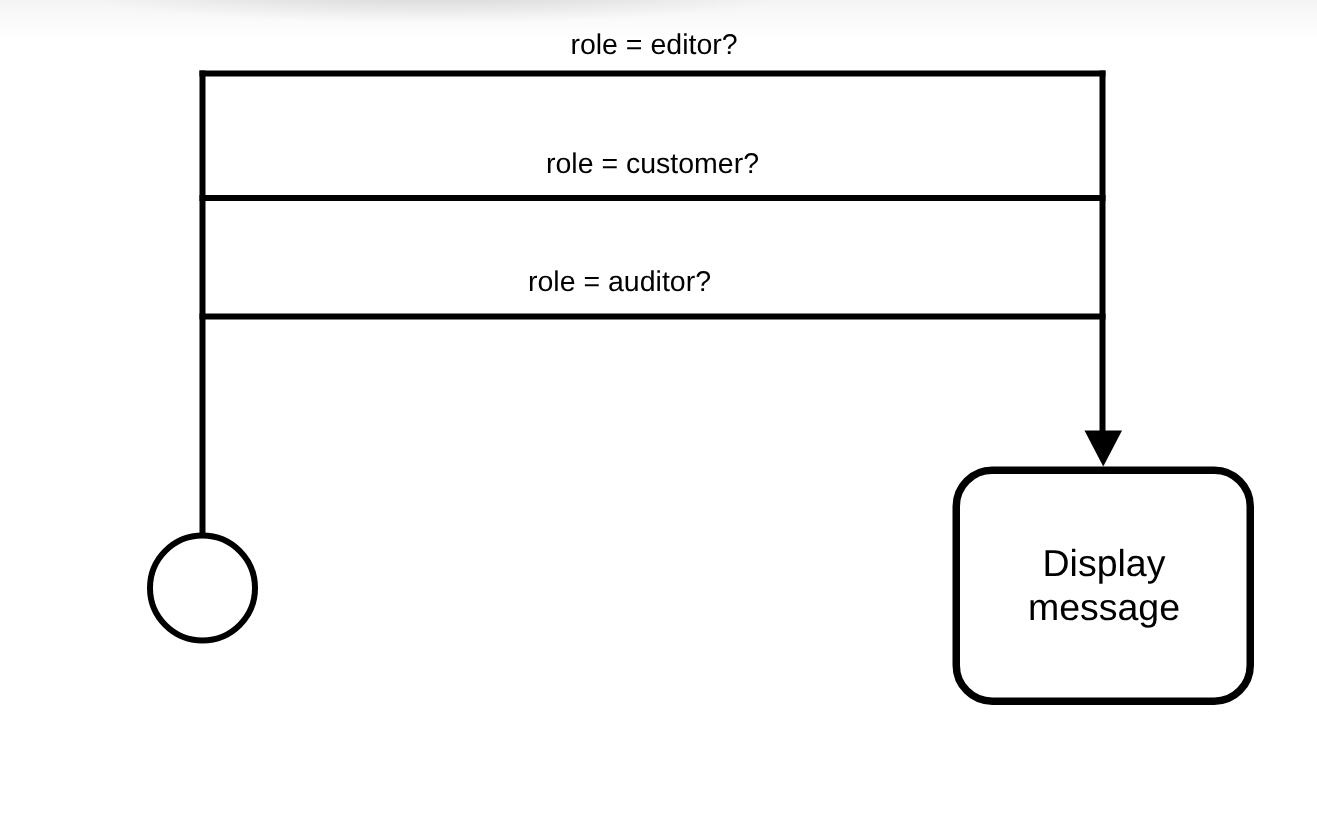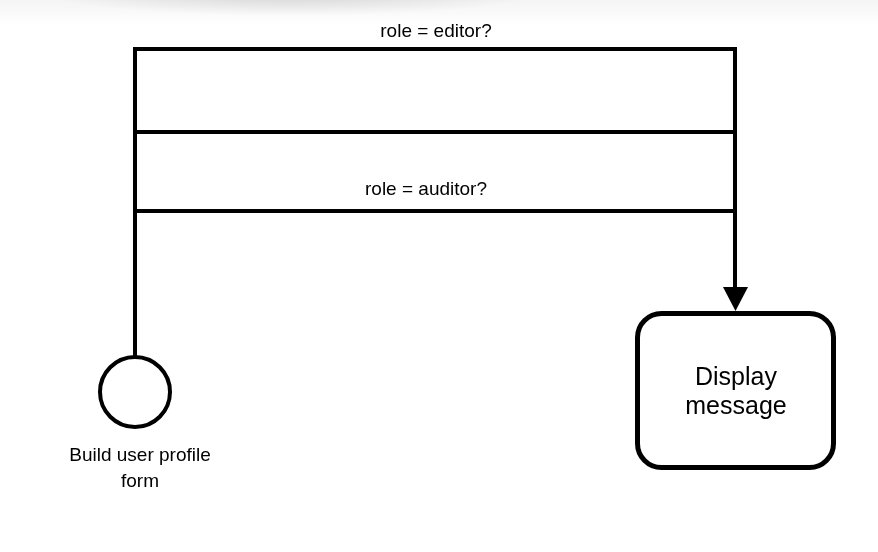--- a/index.html
+++ b/index.html
@@ -38,21 +38,21 @@
     position: absolute;
     transform: translate(-50%, -50%);
     color: #000000;
     font-size: 19px;
     line-height: 20px;
     white-space: nowrap;
     text-align: center;
   }
   .lbl-editor   { left: 436px; top: 31px;  }
   .lbl-customer { left: 435px; top: 110px; }
-  .lbl-auditor  { left: 426px; top: 189px; }
+  .lbl-auditor  { left: 413px; top: 189px; }
   .lbl-start {
     position: absolute;
     left: 140px; top: 468px;
     transform: translate(-50%, -50%);
     width: 178px;
     color: #000000;
     font-size: 19px;
     line-height: 26px;
     text-align: center;
     white-space: normal;
@@ -90,20 +90,20 @@
 
     <polygon points="723,287 748,287 735.5,311" fill="#000000"></polygon>
 
     <circle cx="135" cy="392" r="35" fill="#ffffff" stroke="#000000" stroke-width="4"></circle>
 
     <rect x="637.5" y="313.5" width="196" height="154" rx="24" ry="24" fill="#ffffff" stroke="#000000" stroke-width="5"></rect>
   </svg>
 
   <div class="lbl lbl-editor">role = editor?</div>
 
+  <div class="lbl lbl-customer">role = customer?</div>
 
   <div class="lbl lbl-auditor">role = auditor?</div>
 
-  <div class="lbl-start">Build user profile form</div>
 
   <div class="lbl-end">Display message</div>
 
 </div>
 
 </body></html>

